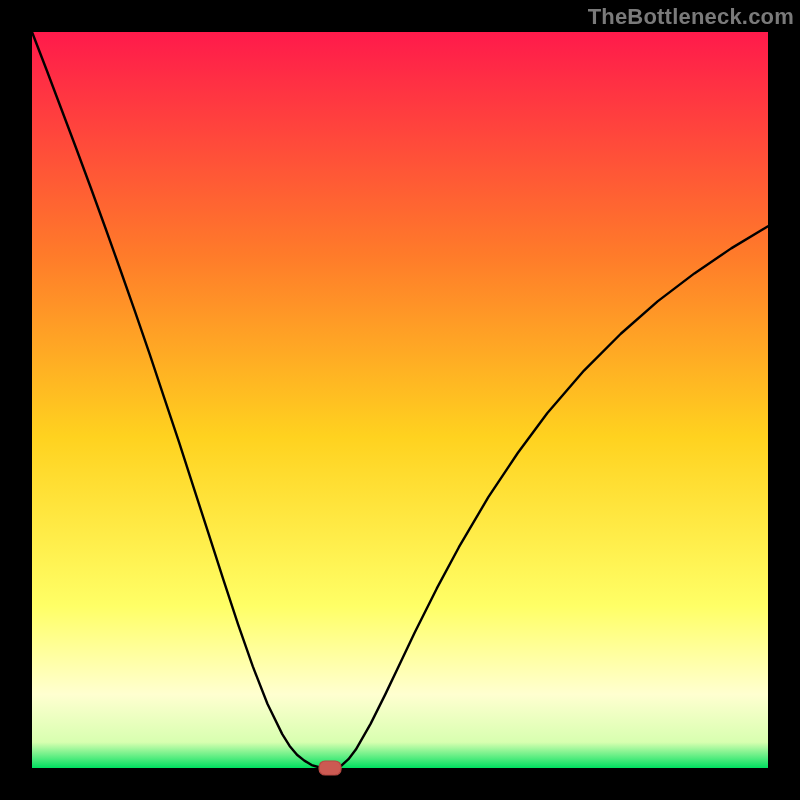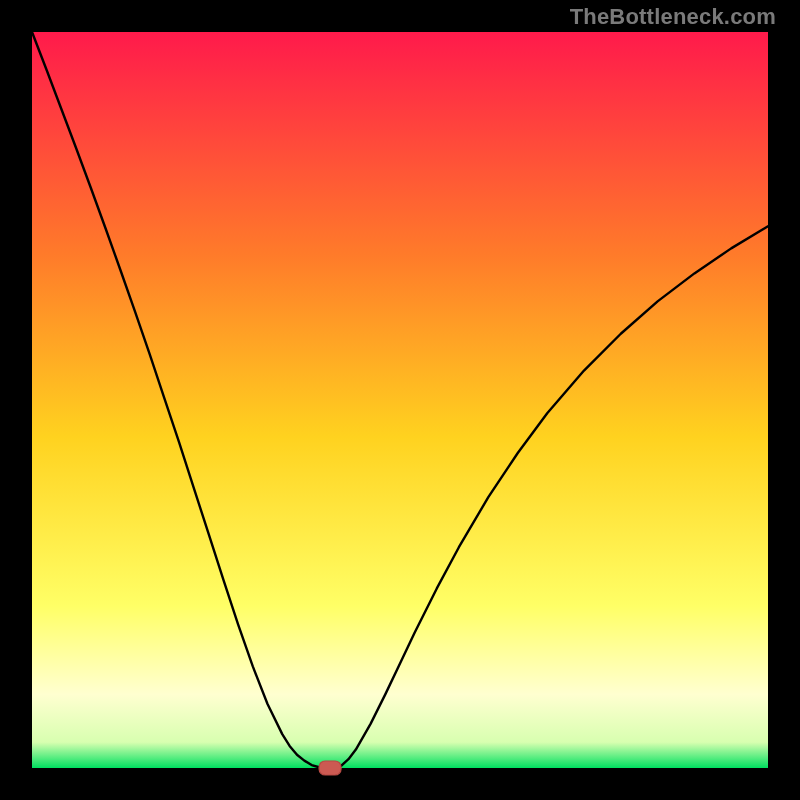--- a/index.html
+++ b/index.html
@@ -13,21 +13,21 @@
   }
   .frame {
     position: relative;
     width: 800px;
     height: 800px;
     background: #000;
   }
   .watermark {
     position: absolute;
     top: 4px;
-    right: 24px;
+    right: 6px;
     color: #7a7a7a;
     font-size: 22px;
     font-weight: 600;
     letter-spacing: 0.2px;
     user-select: none;
     margin-left: 21px;
   }
   svg {
     position: absolute;
     top: 0;

